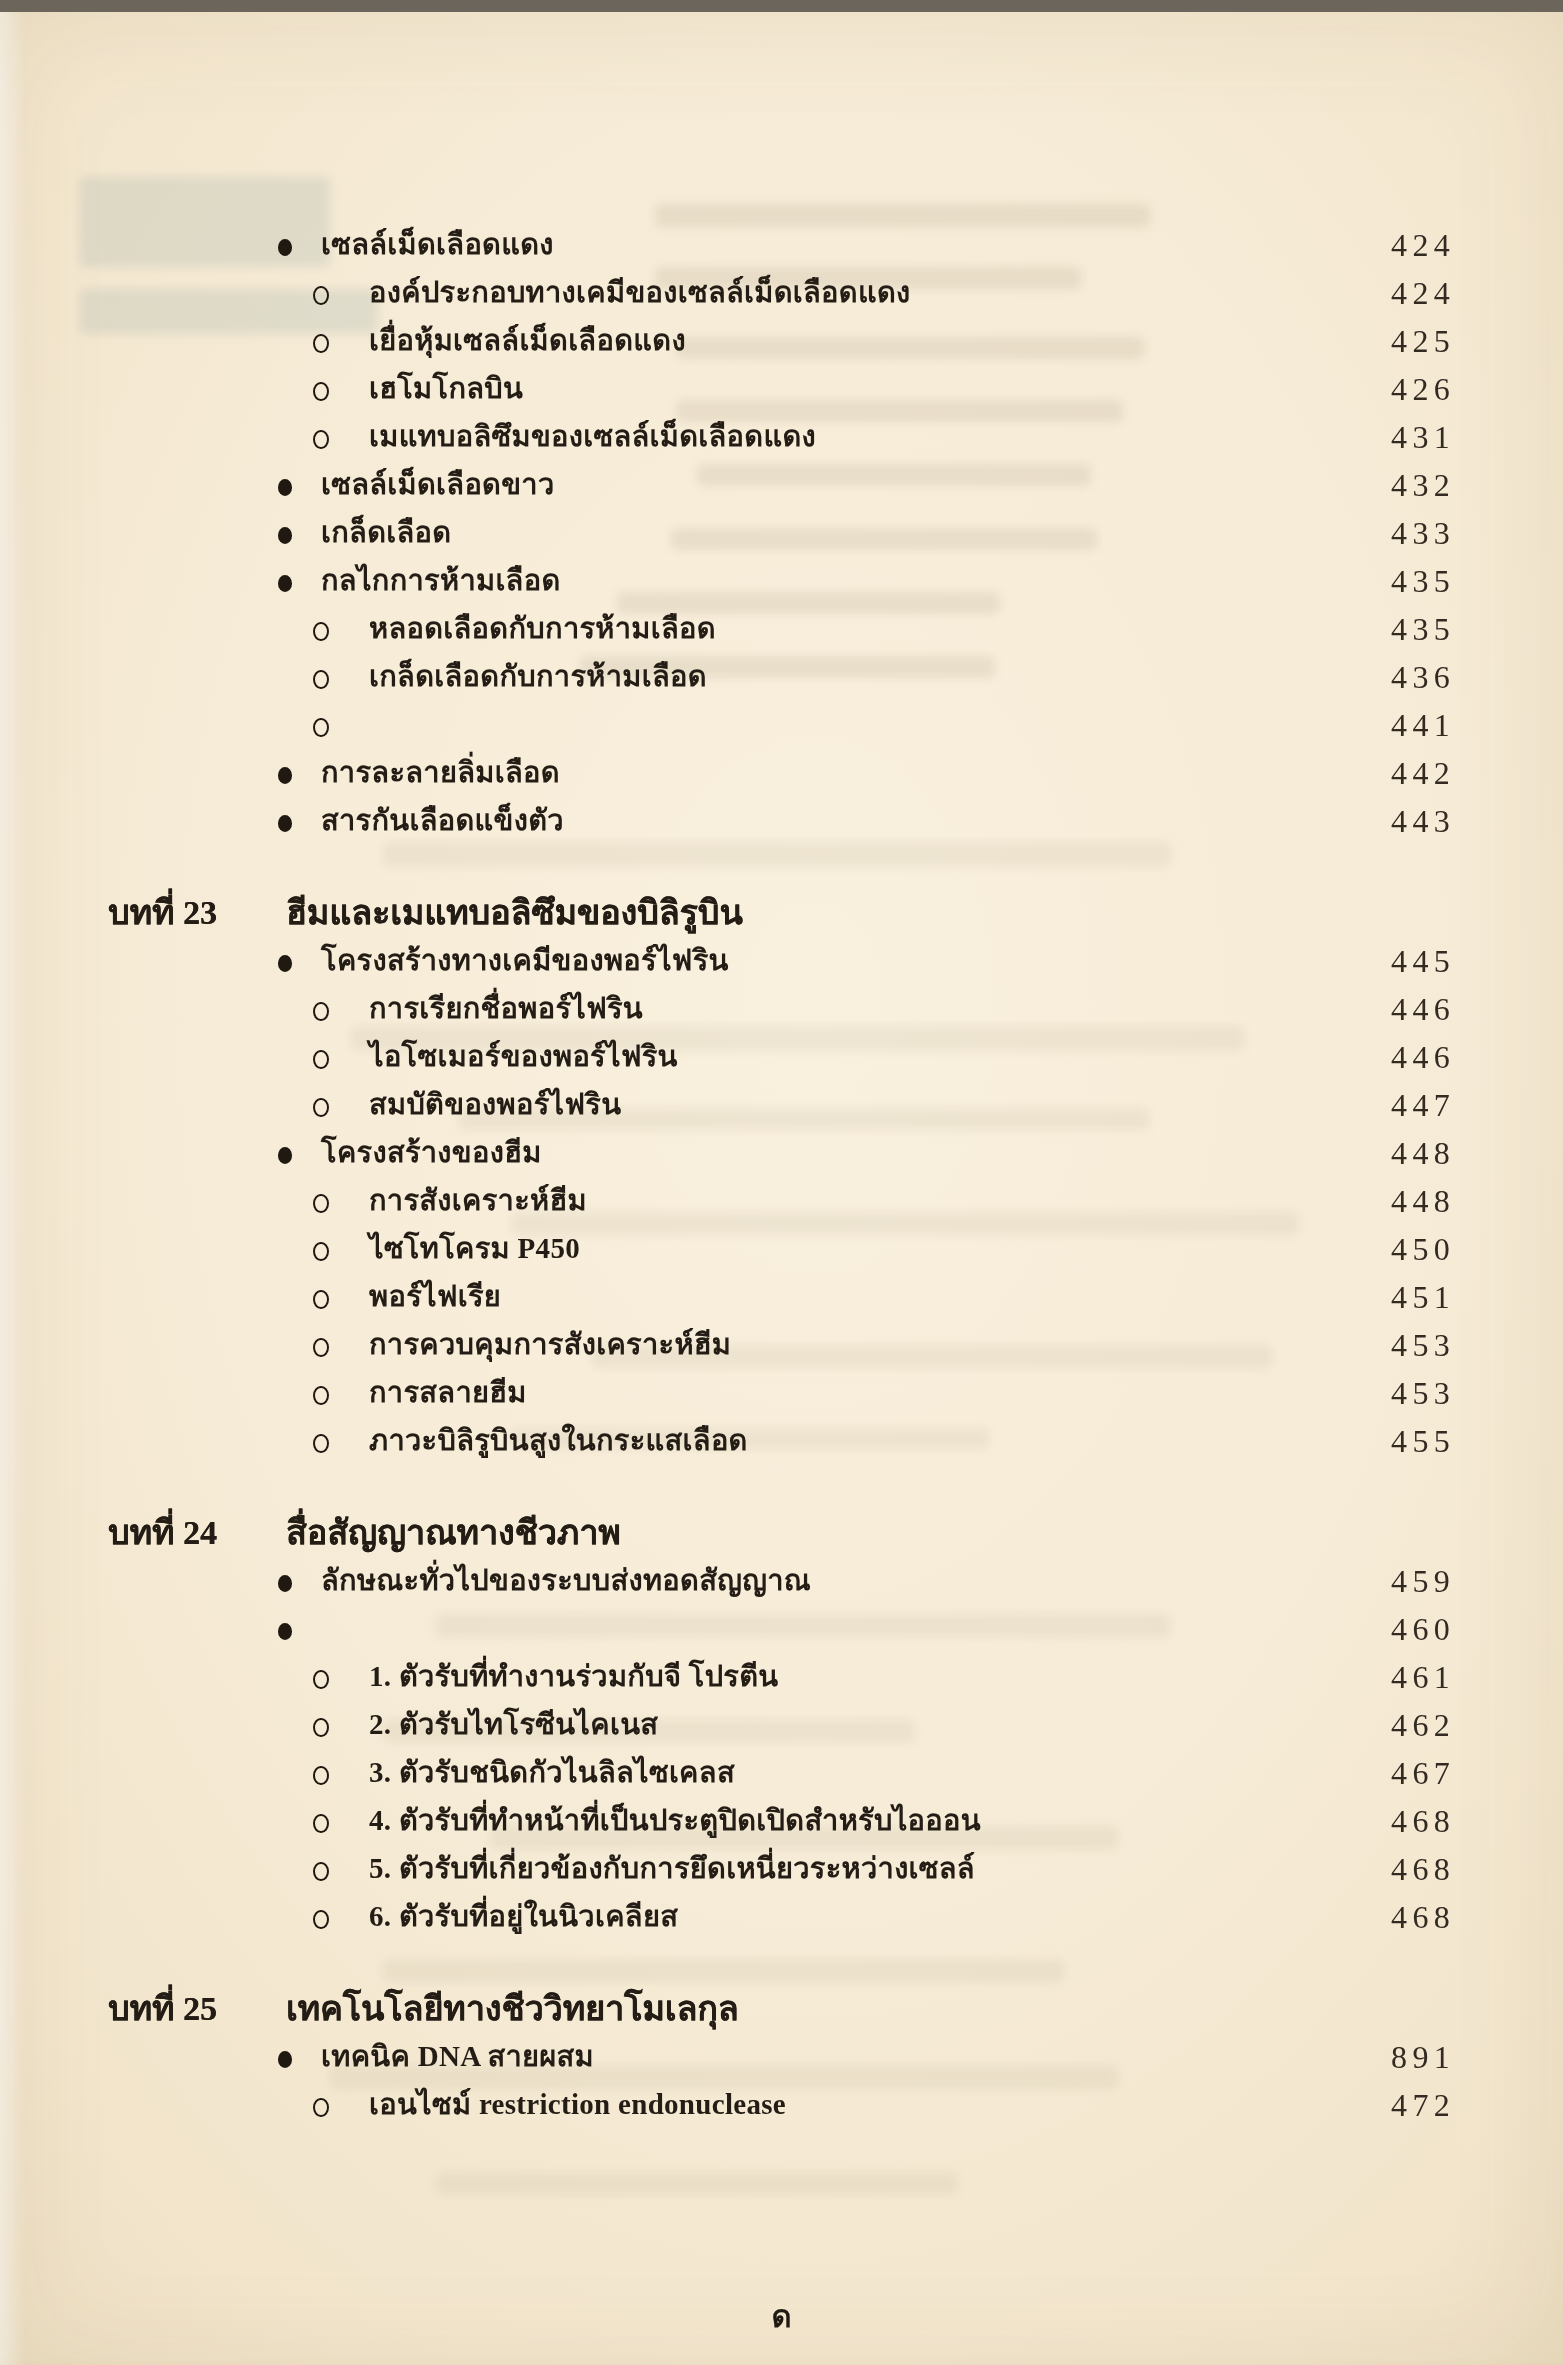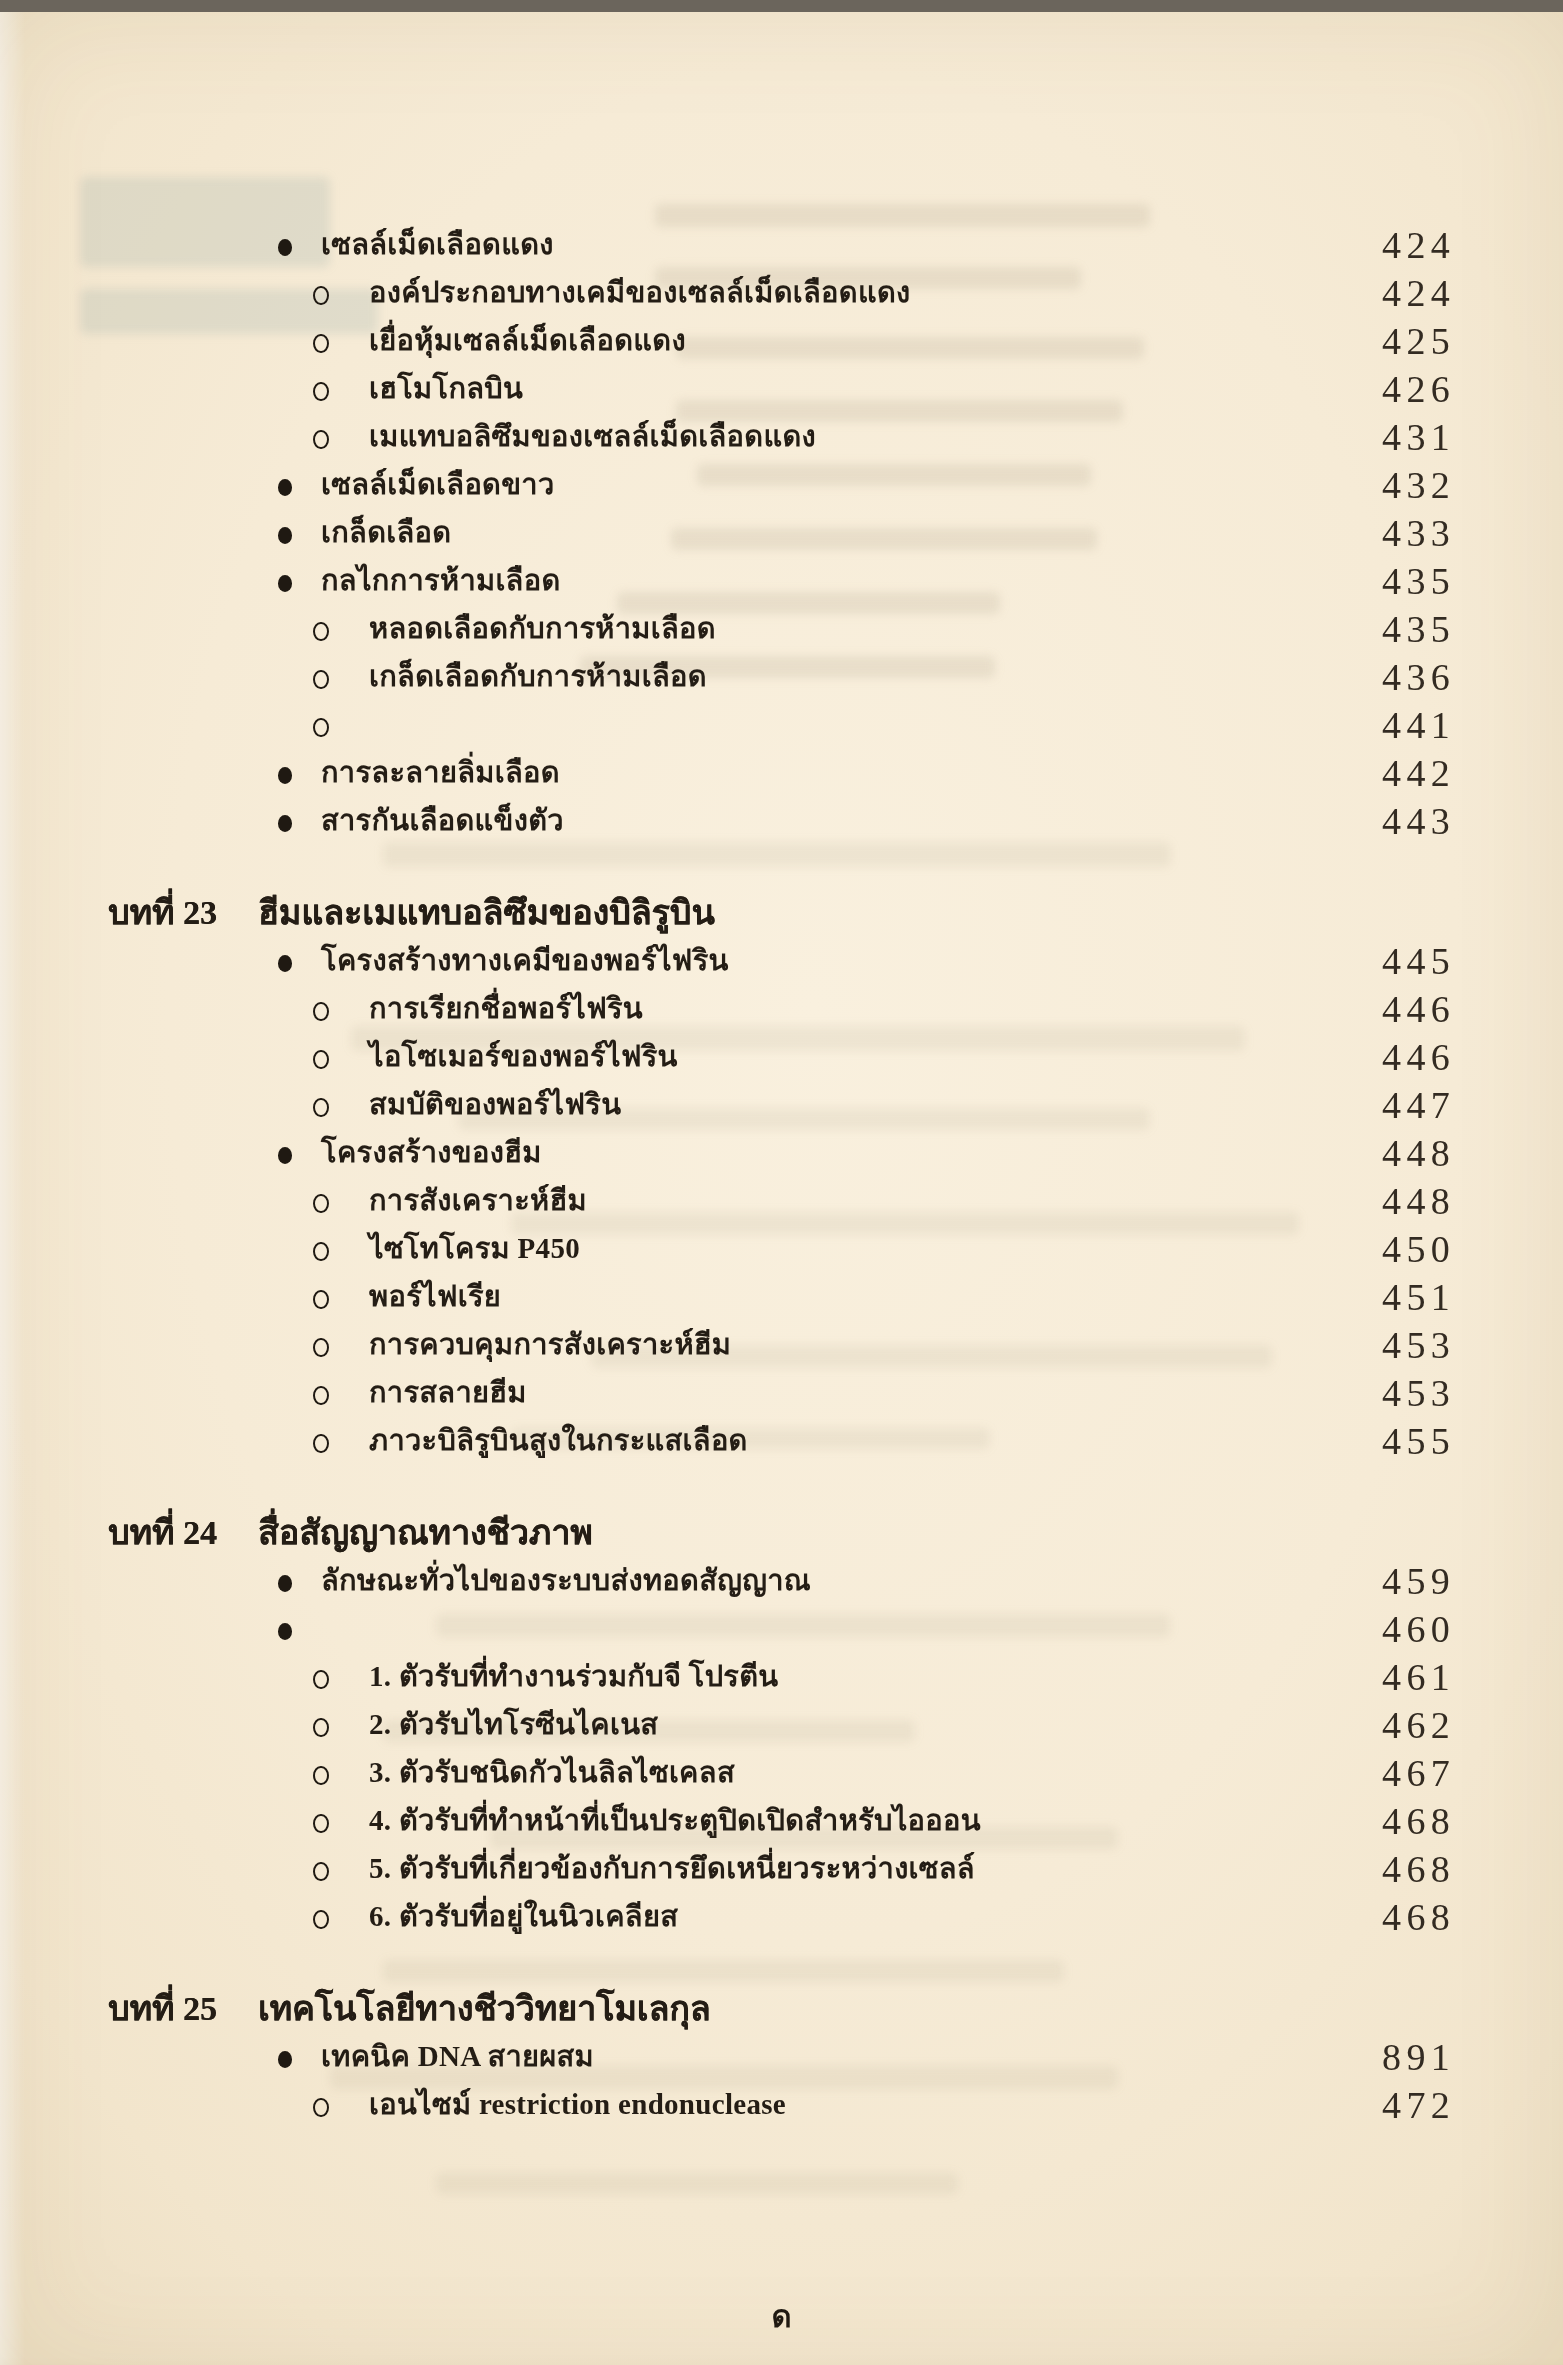--- a/index.html
+++ b/index.html
@@ -80,37 +80,37 @@
     letter-spacing: 0.3px;
   }
   .toc-row.level1 .label { left: 321px; }
   .toc-row.level2 .label { left: 369px; }
 
   .pagenum {
     position: absolute;
     right: 108px;
     top: 50%;
     transform: translateY(-52%);
-    font-size: 38px;
+    font-size: 32px;
     letter-spacing: 5.3px;
     color: #332b22;
   }
 
   .chapter-row { position: relative; height: 48px; margin-top: 44px; }
   .ch-label, .ch-title {
     position: absolute;
     top: 50%;
     transform: translateY(-54%);
     font-size: 34px;
     font-weight: bold;
     white-space: nowrap;
     text-shadow: 0.3px 0 0 currentColor;
   }
   .ch-label { left: 108px; }
-  .ch-title { left: 258px; }
+  .ch-title { left: 286px; }
 
   .footer-mark {
     position: absolute;
     left: 0; right: 0;
     top: 2279px;
     text-align: center;
     font-size: 31px;
     font-weight: bold;
     color: #1f1912;
   }

